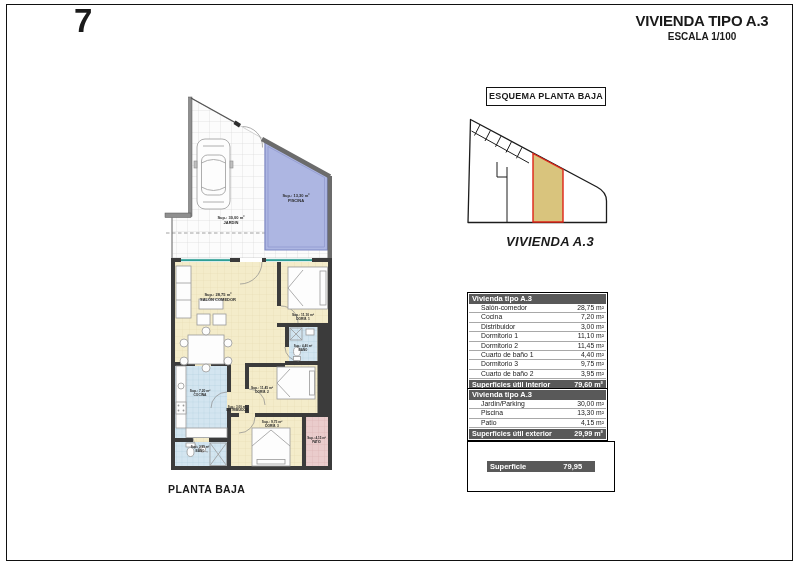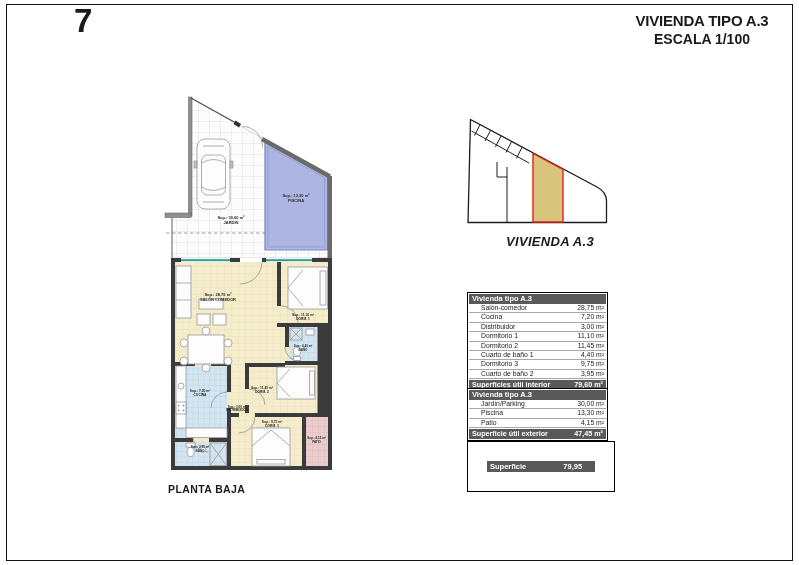--- a/index.html
+++ b/index.html
@@ -5,21 +5,21 @@
   html,body{margin:0;padding:0;background:#fff;}
   #sheet{position:relative;width:799px;height:565px;background:#fff;overflow:hidden;
          font-family:"Liberation Sans",sans-serif;color:#1a1a1a;}
   #frame{position:absolute;left:6px;top:4px;right:6px;bottom:4px;border:1.5px solid #111;pointer-events:none;}
   
   #title{position:absolute;left:74px;top:2px;white-space:nowrap;display:flex;align-items:baseline;gap:9px;}
   #title .num{font-size:33px;font-weight:bold;letter-spacing:-1px;}
   #title .txt{font-size:22.5px;font-weight:bold;letter-spacing:-0.3px;}
   #typeblock{position:absolute;left:622px;top:12px;width:160px;text-align:center;}
   #typeblock .t1{font-size:15px;font-weight:bold;letter-spacing:-0.2px;}
-  #typeblock .t2{font-size:14px;font-weight:bold;margin-top:2px;}
+  #typeblock .t2{font-size:10px;font-weight:bold;margin-top:2px;}
   
   #esquema-box{position:absolute;left:486px;top:87px;width:118px;height:17px;border:1.4px solid #111;
                font-size:9px;font-weight:bold;text-align:center;line-height:17px;letter-spacing:0.2px;}
   #schema-caption{position:absolute;left:460px;top:234px;width:180px;text-align:center;
                   font-size:13px;font-weight:bold;letter-spacing:0.3px;font-style:italic;}
   #plan-caption{position:absolute;left:168px;top:483px;font-size:10.5px;font-weight:bold;letter-spacing:0.4px;}
   
   .stable{position:absolute;left:467px;width:141px;border:1px solid #000;background:#fff;padding:1px;box-sizing:border-box;}
   .thead{background:var(--bar-gray,#595959);color:#fff;font-size:7.5px;font-weight:bold;
          height:10px;line-height:10px;padding-left:3px;}
@@ -217,20 +217,21 @@
       <text class="rlbl md" x="200" y="392"><tspan x="200">Sup.: 7,20 m²</tspan><tspan x="200" dy="4.2">COCINA</tspan></text>
       <text class="rlbl sm" x="237" y="407.5"><tspan x="237">Sup.: 3,00 m²</tspan><tspan x="237" dy="3.8">DISTRIBUIDOR</tspan></text>
       <text class="rlbl md" x="272" y="422.5"><tspan x="272">Sup.: 9,75 m²</tspan><tspan x="272" dy="4.2">DORM. 3</tspan></text>
       <text class="rlbl sm" x="200" y="448"><tspan x="200">Sup.: 3,95 m²</tspan><tspan x="200" dy="3.8">BAÑO</tspan></text>
       <text class="rlbl sm" x="316.5" y="439"><tspan x="316.5">Sup.: 4,15 m²</tspan><tspan x="316.5" dy="3.8">PATIO</tspan></text>
     </g>
   </svg>
 
   <div id="plan-caption">PLANTA BAJA</div>
 
+  <div id="esquema-box">ESQUEMA PLANTA BAJA</div>
   <svg style="position:absolute;left:460px;top:110px;" width="180" height="122" viewBox="460 110 180 122" xmlns="http://www.w3.org/2000/svg">
     <g>
       <path d="M470.5 119.5 L597 187 Q606.5 192 606.5 201 L606.5 222.5 L468 222.5 Z" fill="#fff" stroke="#1c1c1c" stroke-width="1.3" stroke-linejoin="round"></path>
       <path d="M471.5 131 L529 163" class="sline"></path>
       <path d="M480 124.8 L474.5 135.5 M490.5 130.4 L485 141 M501 136.1 L495.5 146.8 M511.5 141.7 L506 152.5 M522 147.3 L516.5 158.3" class="sline"></path>
       <path d="M497 162 V177 H507 V167" class="sline"></path>
       <path d="M507 177 V222.5" class="sline"></path>
     </g>
     <polygon points="533,153.5 563,169.5 563,222 533,222" class="hl"></polygon>
   </svg>
@@ -297,22 +298,22 @@
       <span class="tlabel">Piscina</span>
       <span class="tvalue">13,30 m²</span>
     </div>
 
     <div class="trow">
       <span class="tlabel">Patio</span>
       <span class="tvalue">4,15 m²</span>
     </div>
   </div>
     <div class="tfoot">
-      <span>Superficie útil exterior</span>
-      <span>47,45 m²</span>
+      <span>Superficies útil exterior</span>
+      <span>29,99 m²</span>
     </div>
   </div>
 
   <div class="sbar" style="top:441px;">
     <div class="sbar-inner">
       <span>Superficie construida</span>
       <span>79,95 m²</span>
     </div>
   </div>
 

